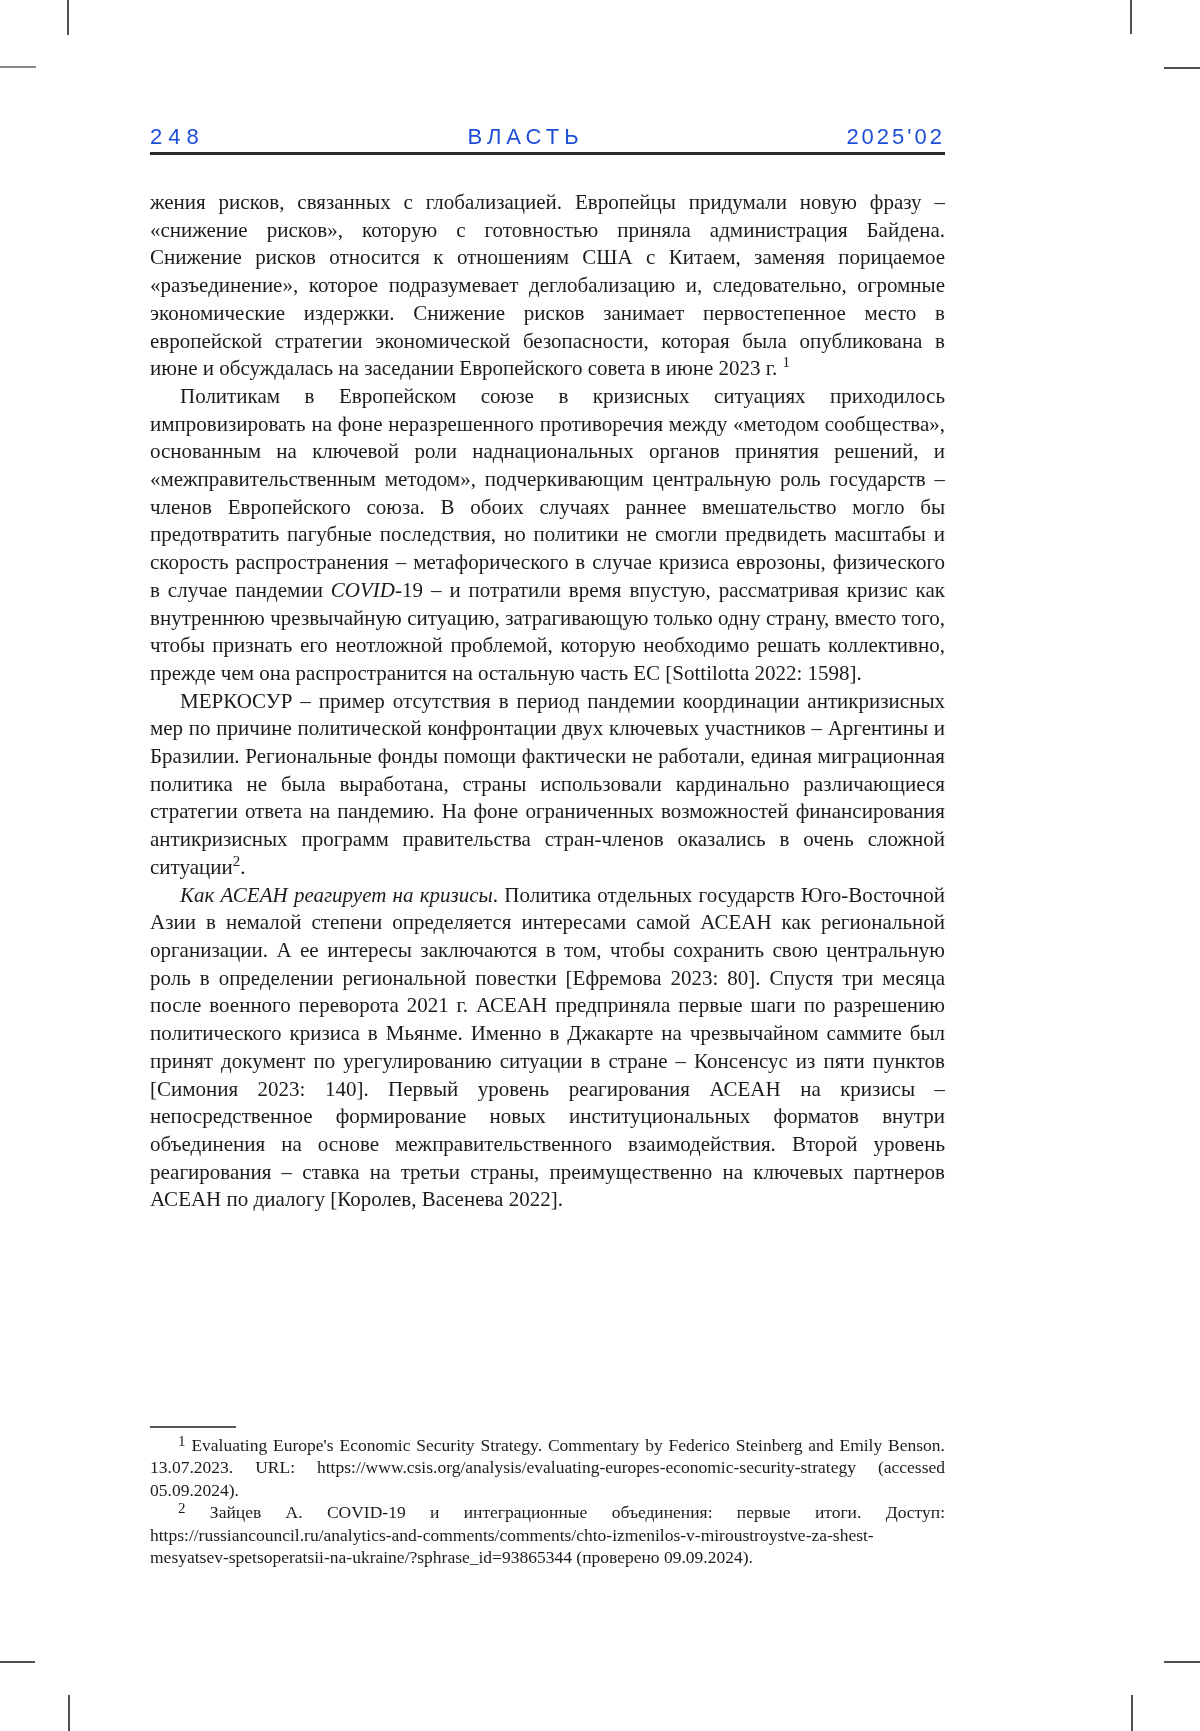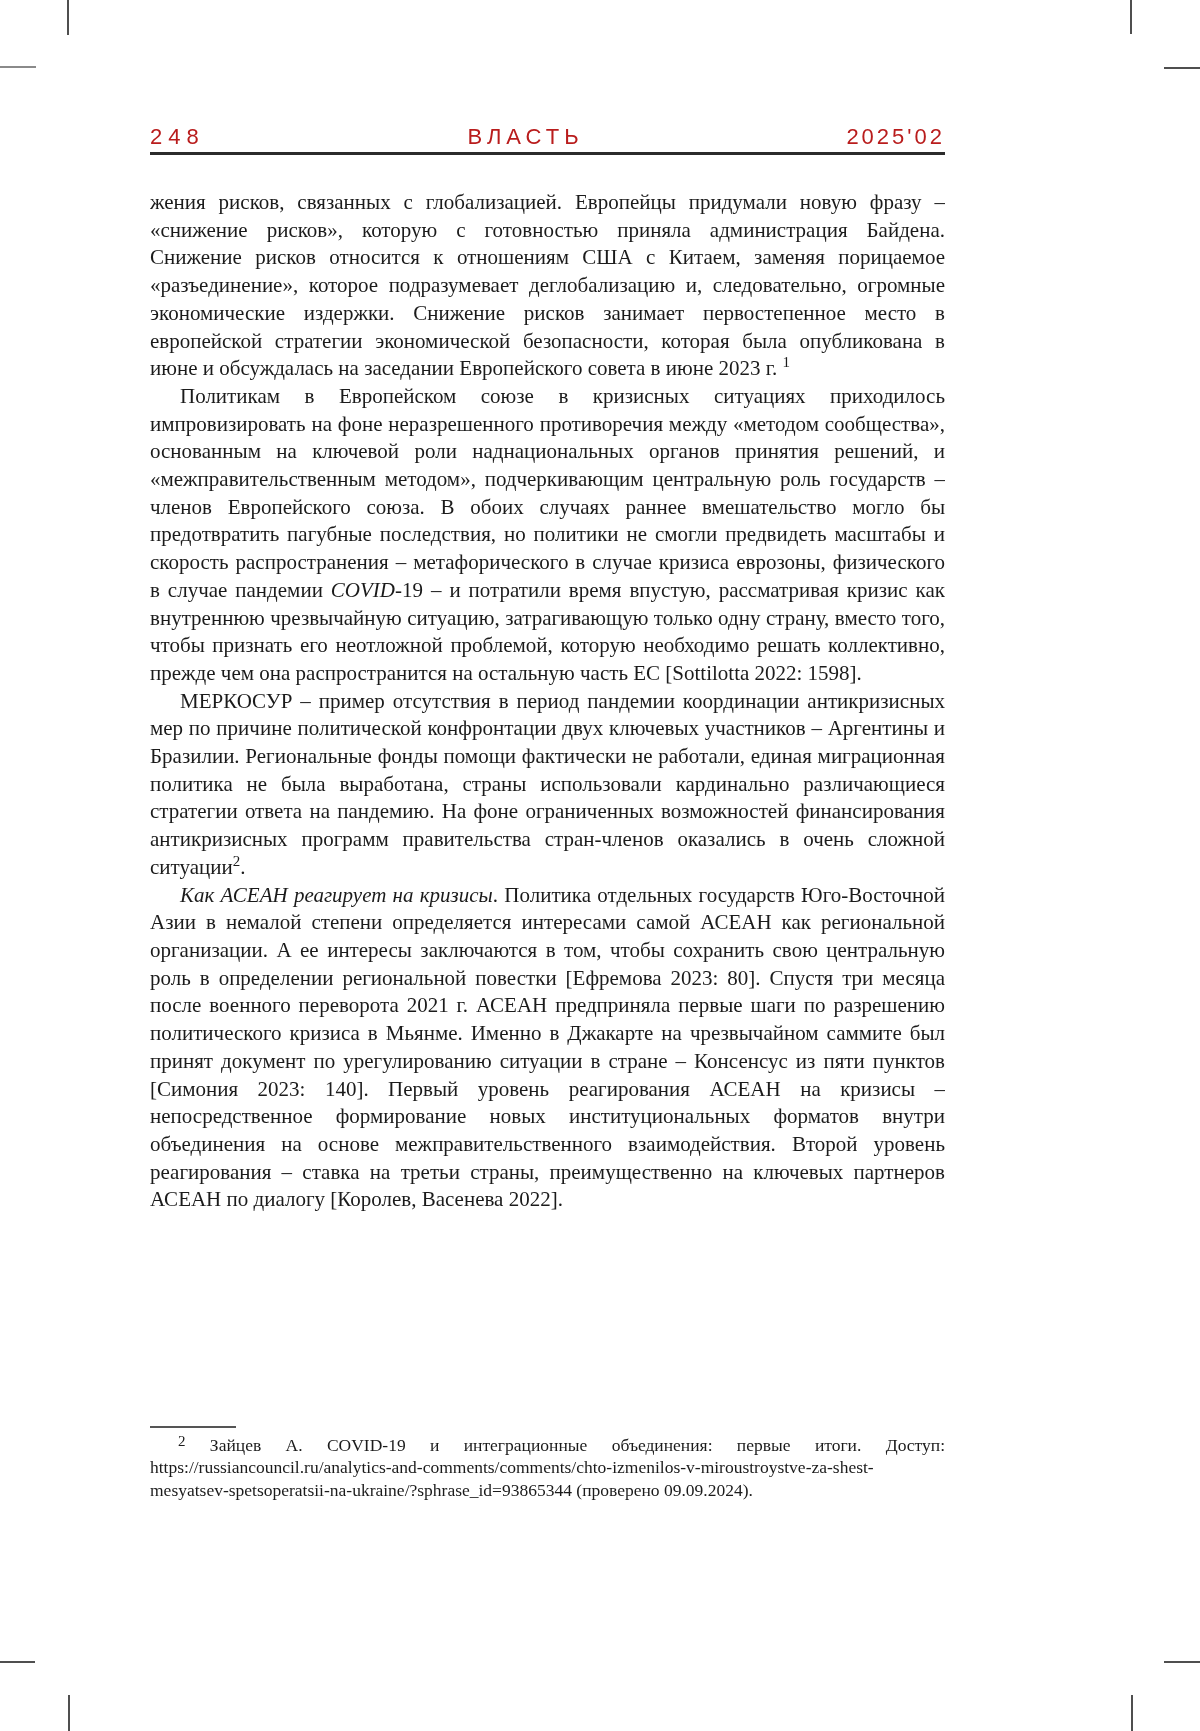--- a/index.html
+++ b/index.html
@@ -22,21 +22,21 @@
   .crop.bl-h { left: 0;     top: 1661px;  width: 35px; height: 2px;  }
   .crop.bl-v { left: 68px;  top: 1695px;  width: 2px;  height: 36px; }
   .crop.br-h { left: 1164px;top: 1661px;  width: 36px; height: 2px;  }
   .crop.br-v { left: 1131px;top: 1695px;  width: 2px;  height: 36px; }
 
   .running-head {
     position: absolute;
     left: 150px; width: 795px; top: 124px;
     display: flex; justify-content: space-between; align-items: baseline;
     font-family: "Liberation Sans", "DejaVu Sans", sans-serif;
-    font-size: 22px; color: #b91c1c;
+    font-size: 22px; color: #1d4ed8;
   }
   .running-head .pageno  { letter-spacing: 6px; }
   .running-head .journal { letter-spacing: 5px; }
   .running-head .issue   { letter-spacing: 3px; }
 
   .head-rule {
     position: absolute; left: 150px; width: 795px; top: 152px; height: 3px;
     background: #2b2b2b;
   }
 
@@ -93,16 +93,17 @@
 
   <div class="body-text">
       <p><span>жения рисков, связанных с глобализацией. Европейцы придумали новую фразу – «снижение рисков», которую с готовностью приняла администрация Байдена. Снижение рисков относится к отношениям США с Китаем, заменяя порицаемое «разъединение», которое подразумевает деглобализацию и, следовательно, огромные экономические издержки. Снижение рисков занимает первостепенное место в европейской стратегии экономической безопасности, которая была опубликована в июне и обсуждалась на заседании Европейского совета в июне 2023 г. </span><sup>1</sup></p>
       <p class="indent"><span>Политикам в Европейском союзе в кризисных ситуациях приходилось импровизировать на фоне неразрешенного противоречия между «методом сообщества», основанным на ключевой роли наднациональных органов принятия решений, и «межправительственным методом», подчеркивающим центральную роль государств – членов Европейского союза. В обоих случаях раннее вмешательство могло бы предотвратить пагубные последствия, но политики не смогли предвидеть масштабы и скорость распространения – метафорического в случае кризиса еврозоны, физического в случае пандемии </span><em>COVID</em><span>-19 – и потратили время впустую, рассматривая кризис как внутреннюю чрезвычайную ситуацию, затрагивающую только одну страну, вместо того, чтобы признать его неотложной проблемой, которую необходимо решать коллективно, прежде чем она распространится на остальную часть ЕС [Sottilotta 2022: 1598].</span></p>
       <p class="indent"><span>МЕРКОСУР – пример отсутствия в период пандемии координации антикризисных мер по причине политической конфронтации двух ключевых участников – Аргентины и Бразилии. Региональные фонды помощи фактически не работали, единая миграционная политика не была выработана, страны использовали кардинально различающиеся стратегии ответа на пандемию. На фоне ограниченных возможностей финансирования антикризисных программ правительства стран-членов оказались в очень сложной ситуации</span><sup>2</sup><span>.</span></p>
       <p class="indent"><em>Как АСЕАН реагирует на кризисы</em><span>. Политика отдельных государств Юго-Восточной Азии в немалой степени определяется интересами самой АСЕАН как региональной организации. А ее интересы заключаются в том, чтобы сохранить свою центральную роль в определении региональной повестки [Ефремова 2023: 80]. Спустя три месяца после военного переворота 2021 г. АСЕАН предприняла первые шаги по разрешению политического кризиса в Мьянме. Именно в Джакарте на чрезвычайном саммите был принят документ по урегулированию ситуации в стране – Консенсус из пяти пунктов [Симония 2023: 140]. Первый уровень реагирования АСЕАН на кризисы – непосредственное формирование новых институциональных форматов внутри объединения на основе межправительственного взаимодействия. Второй уровень реагирования – ставка на третьи страны, преимущественно на ключевых партнеров АСЕАН по диалогу [Королев, Васенева 2022].</span></p>
     </div>
 
   <div class="footnote-rule"></div>
   <div class="footnotes">
+      <p><sup>1</sup><span> Evaluating Europe's Economic Security Strategy. Commentary by Federico Steinberg and Emily Benson. 13.07.2023. URL: https://www.csis.org/analysis/evaluating-europes-economic-security-strategy (accessed 05.09.2024).</span></p>
       <p><sup>2</sup><span> Зайцев А. COVID-19 и интеграционные объединения: первые итоги. Доступ: https://russiancouncil.ru/analytics-and-comments/comments/chto-izmenilos-v-miroustroystve-za-shest-mesyatsev-spetsoperatsii-na-ukraine/?sphrase_id=93865344 (проверено 09.09.2024).</span></p>
     </div>
 
 </div>
 
 </body></html>

